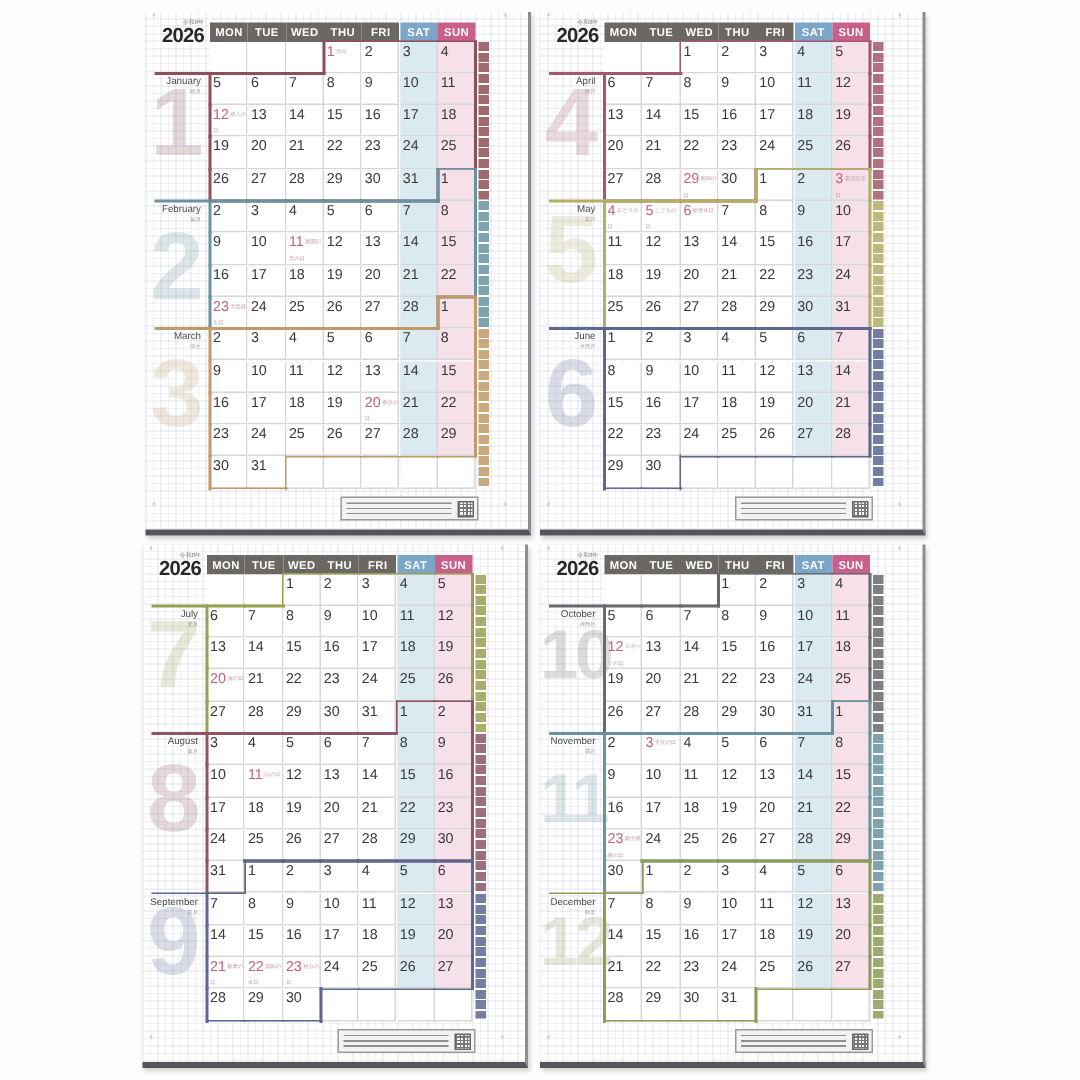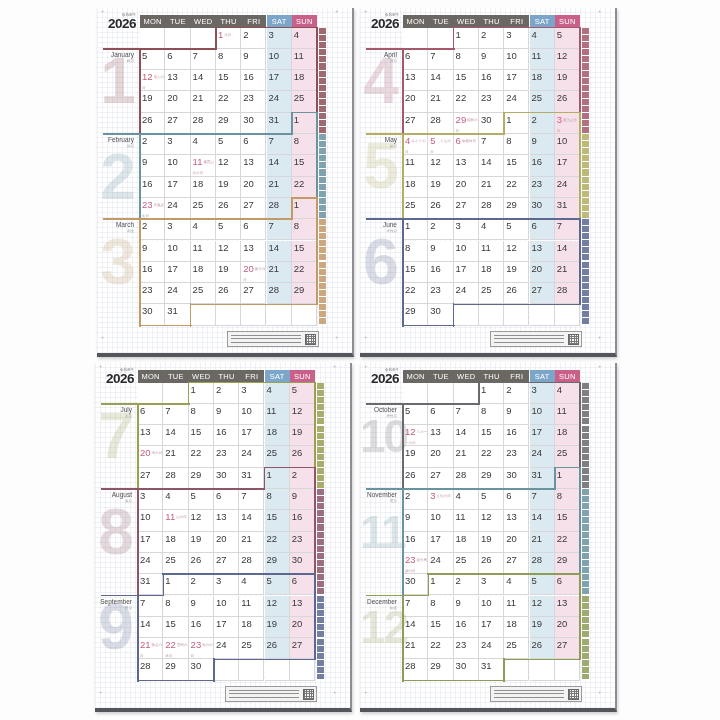--- a/index.html
+++ b/index.html
@@ -7,21 +7,21 @@
     font-family:"Liberation Sans",sans-serif;background:#fdfdfe;}
   .sheet{position:absolute;width:255px;height:345px;background-color:#ffffff;
     background-image:
       repeating-linear-gradient(0deg, rgba(150,165,190,0.14) 0 1px, transparent 1px 5px),
       repeating-linear-gradient(90deg, rgba(150,165,190,0.14) 0 1px, transparent 1px 5px);
     border-right:2px solid #8d8d93;border-bottom:4px solid #55555c;
     box-shadow:1px 2px 3px rgba(0,0,0,0.18);}
   .yr{position:absolute;font-weight:bold;font-size:13.5px;color:#28282a;
     text-align:right;letter-spacing:-0.5px;}
   .era{position:absolute;font-size:4px;color:#777;text-align:right;}
-  .wd{position:absolute;color:#fff;font-weight:normal;font-size:7.5px;
+  .wd{position:absolute;color:#fff;font-weight:bold;font-size:7.5px;
     display:flex;align-items:center;justify-content:center;letter-spacing:0.3px;}
   .cell{position:absolute;box-shadow:inset -1px 0 0 #d7d7db, inset 0 -1px 0 #d7d7db;}
   .num{position:absolute;left:2px;top:1px;font-size:9.5px;color:#39393c;}
   .num.hol{color:#c4607c;}
   .holnote{font-size:3.5px;color:#c09aa4;margin-left:1px;vertical-align:2px;}
   .bline{position:absolute;}
   .mlabel{position:absolute;font-size:6.5px;color:#4c4c4e;text-align:right;}
   .msub{position:absolute;font-size:3.5px;color:#9a9a9c;text-align:right;}
   .mline{position:absolute;height:1.5px;}
   .bignum{position:absolute;font-weight:bold;opacity:0.22;text-align:center;

